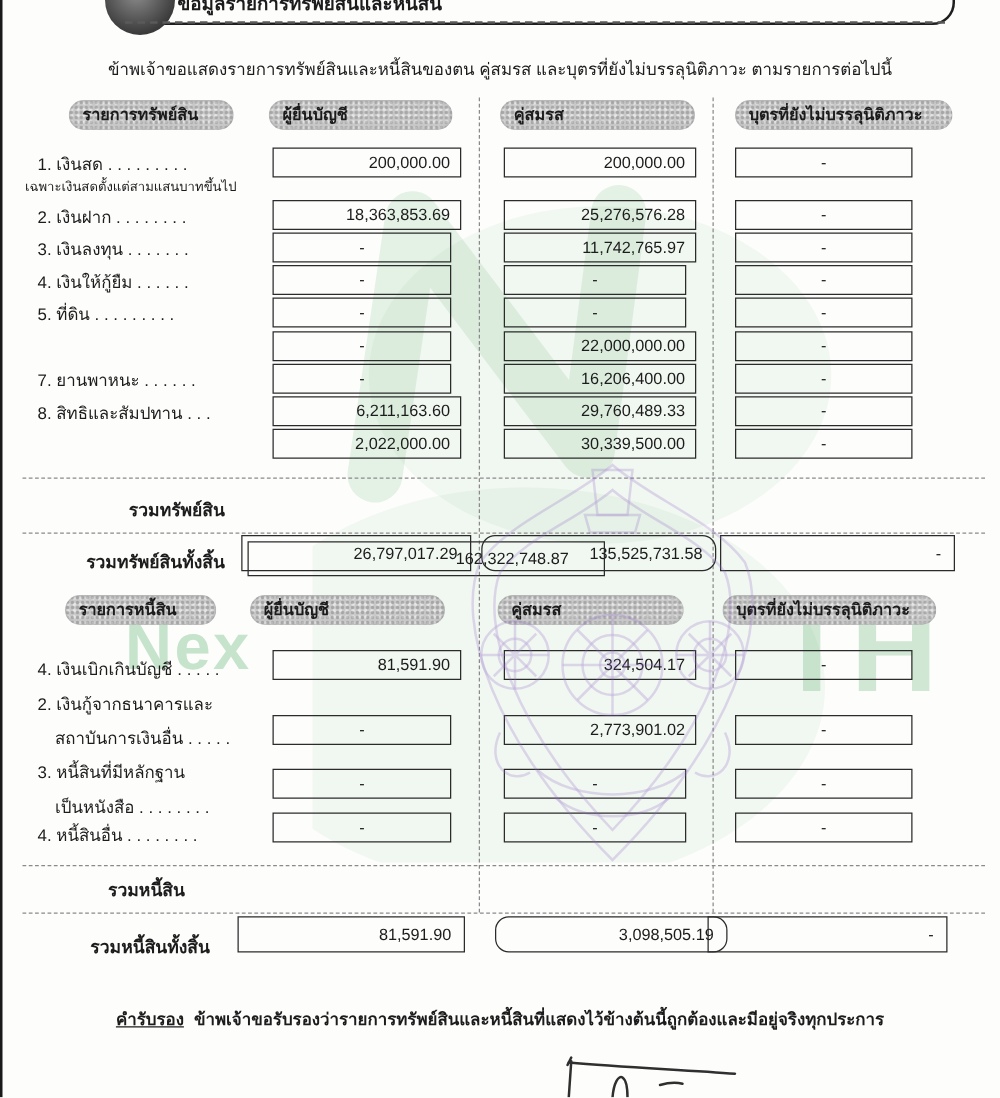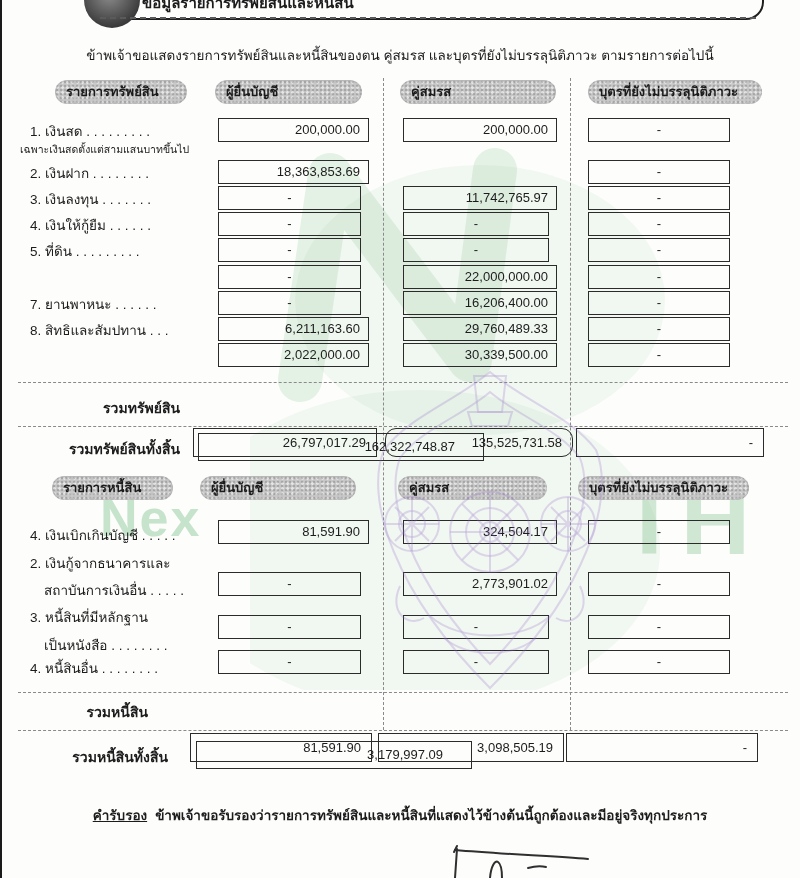--- a/index.html
+++ b/index.html
@@ -94,20 +94,21 @@
     <span class="rlabel">1. เงินสด  . . . . . . . . .</span>
     <span class="vbox c1">200,000.00</span>
     <span class="vbox c2">200,000.00</span>
     <span class="vbox c3 dash">-</span>
   </div>
   <div class="note">เฉพาะเงินสดตั้งแต่สามแสนบาทขึ้นไป</div>
 
   <div class="row" style="top:160px;">
     <span class="rlabel">2. เงินฝาก  . . . . . . . .</span>
     <span class="vbox c1">18,363,853.69</span>
+    <span class="vbox c2">25,276,576.28</span>
     <span class="vbox c3 dash">-</span>
   </div>
   <div class="row" style="top:186px;">
     <span class="rlabel">3. เงินลงทุน  . . . . . . .</span>
     <span class="vbox c1 dash">-</span>
     <span class="vbox c2">11,742,765.97</span>
     <span class="vbox c3 dash">-</span>
   </div>
   <div class="row" style="top:212px;">
     <span class="rlabel">4. เงินให้กู้ยืม  . . . . . .</span>
@@ -190,29 +191,28 @@
     <span class="vbox c1 dash">-</span>
     <span class="vbox c2 dash">-</span>
     <span class="vbox c3 dash">-</span>
   </div>
 
   <div class="hline" style="top:692px;"></div>
 
   <div class="row" style="top:697px;height:30px;">
     <span class="tlabel" style="left:20px;top:4px;width:128px;">รวมหนี้สิน</span>
     <span class="tbox vbox" style="left:190px;top:0;width:170px;">81,591.90</span>
-    <span class="tbox vbox" style="left:378px;top:0;width:174px;">3,098,505.19</span>
+    <span class="tbox vbox" style="left:396px;top:0;width:174px;border-radius:11px;">3,098,505.19</span>
     <span class="tbox vbox dash" style="left:566px;top:0;width:180px;">-</span>
   </div>
 
   <div class="hline" style="top:730px;"></div>
 
   <div class="row" style="top:741px;height:30px;">
     <span class="tlabel" style="left:20px;top:5px;width:148px;">รวมหนี้สินทั้งสิ้น</span>
-    <span class="gbox vbox" style="left:196px;top:0;width:246px;">3,179,997.09</span>
   </div>
 
   <div class="certification">
     <span class="cert-head">คำรับรอง</span><span>ข้าพเจ้าขอรับรองว่ารายการทรัพย์สินและหนี้สินที่แสดงไว้ข้างต้นนี้ถูกต้องและมีอยู่จริงทุกประการ</span>
   </div>
 
   <svg class="wm-purple" style="left:348px;top:366px;" width="284" height="330" viewBox="0 0 284 330">
     <g fill="none" stroke="rgba(147,106,200,0.45)" stroke-width="2">
       <path d="M142 6 C 175 34 225 52 248 84 C 268 132 238 226 142 322 C 46 226 16 132 36 84 C 59 52 109 34 142 6 Z"></path>
       <path d="M142 26 C 170 50 212 64 232 92 C 248 134 222 214 142 298 C 62 214 36 134 52 92 C 72 64 114 50 142 26 Z"></path>

